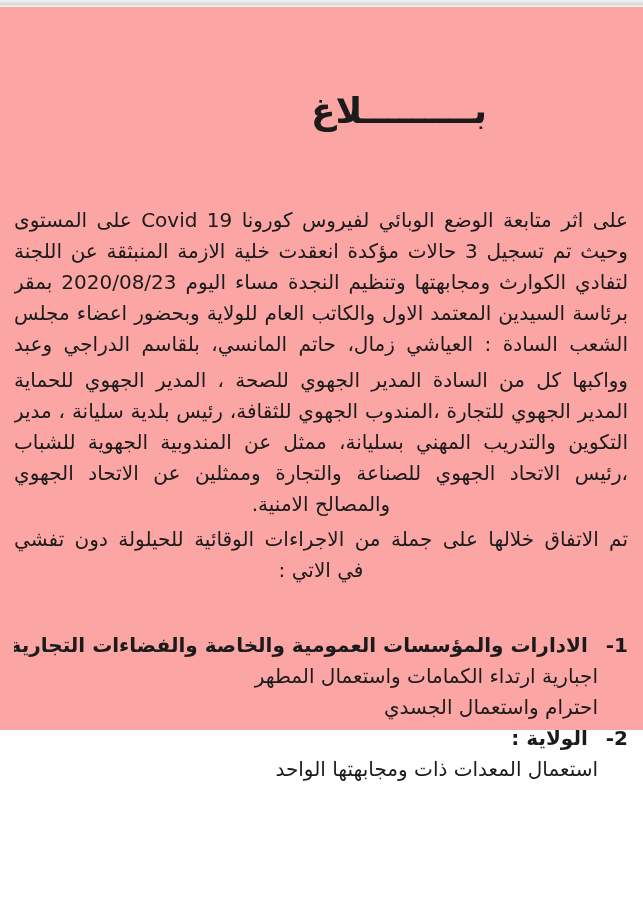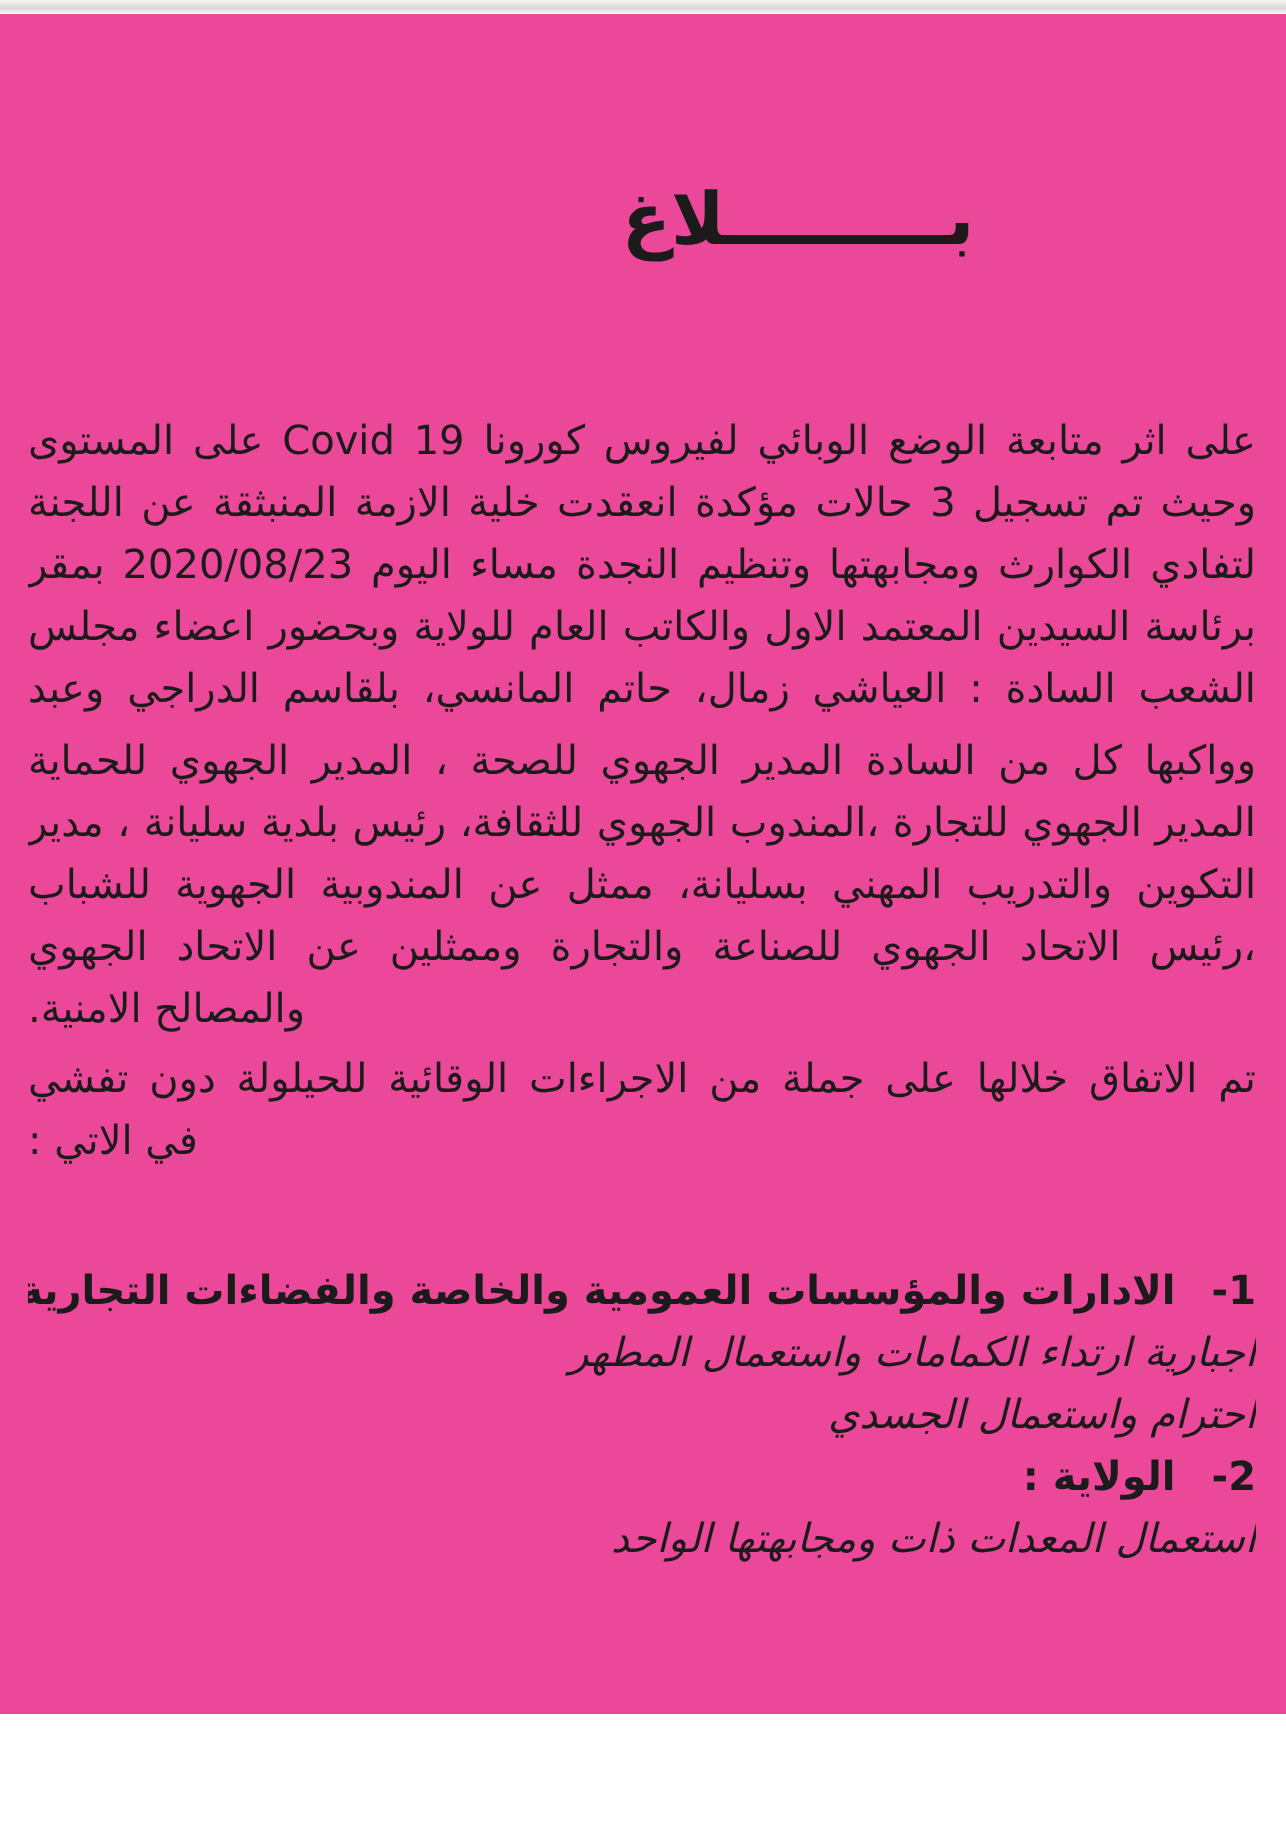--- a/index.html
+++ b/index.html
@@ -10,22 +10,22 @@
   body {
     width: 643px;
     height: 919px;
     overflow: hidden;
     font-family: "DejaVu Sans", sans-serif;
     color: #1b1b1b;
   }
   .page {
     position: relative;
     width: 643px;
-    height: 857px;
-    background: #ec4899;
+    height: 730px;
+    background: #fca5a5;
   }
   .scan-edge {
     height: 7px;
     width: 100%;
     background: linear-gradient(180deg, #f4f4f4 0%, #e2e2e2 40%, #d8d8d8 62%, #fafafa 100%);
   }
   .content {
     direction: rtl;
     padding: 0 15px 0 14px;
   }
@@ -42,21 +42,21 @@
   }
   .p { margin: 0; }
   .p1 { margin-top: 62px; }
   .p2 { margin-top: 5px; }
   .p3 { margin-top: 4px; }
   .line {
     height: 31px;
     line-height: 31px;
     font-size: 20px;
     overflow: hidden;
-    text-align: left;
+    text-align: center;
     white-space: nowrap;
   }
   .just {
     white-space: normal;
     text-align: justify;
     text-align-last: justify;
   }
   .measures { margin-top: 44px; }
   .list-heading {
     height: 31px;
@@ -69,24 +69,24 @@
   }
   .list-heading .num {
     display: inline-block;
     margin-left: 18px;
     font-weight: 700;
   }
   .subitem {
     height: 31px;
     line-height: 31px;
     font-size: 20px;
+    margin-right: 30px;
     overflow: hidden;
     white-space: nowrap;
     text-align: right;
-    font-style: italic;
   }
 </style>
 </head>
 <body>
 
 <div class="page">
 
   <div class="scan-edge"></div>
 
   <div class="content">

